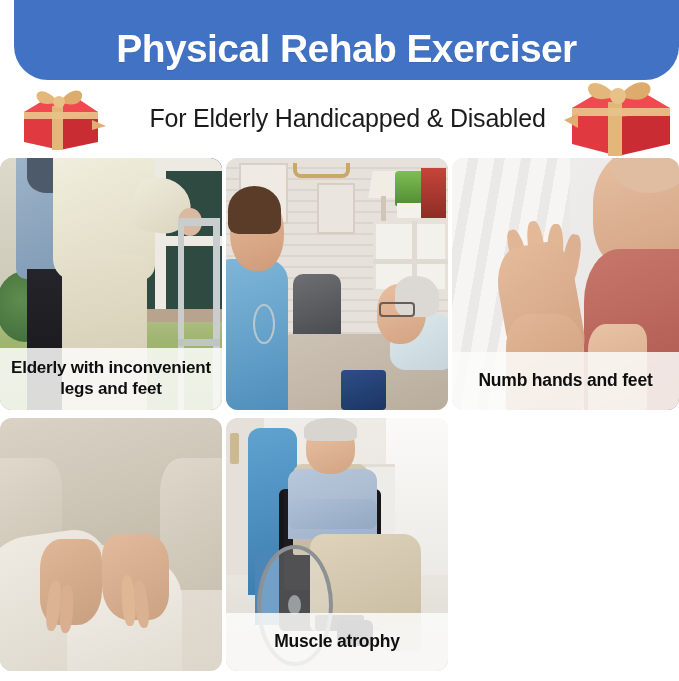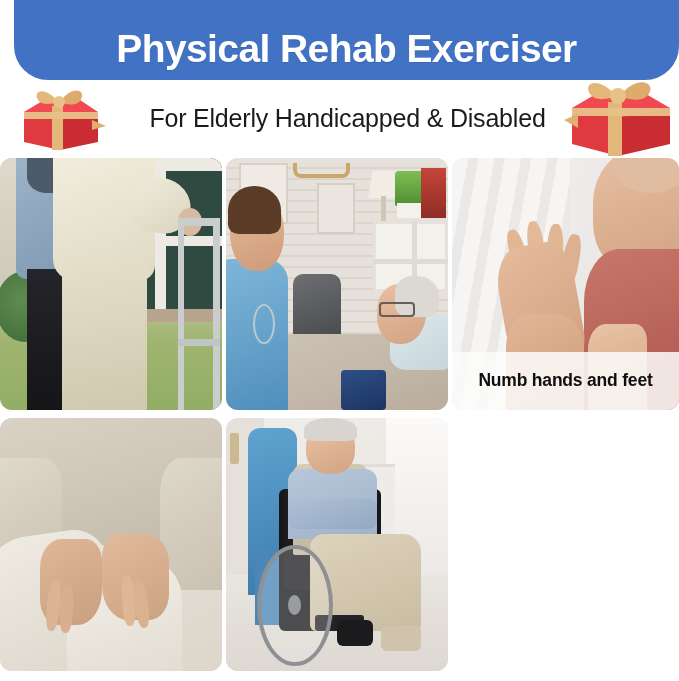--- a/index.html
+++ b/index.html
@@ -292,20 +292,23 @@
         <div class="sc c1-darkv"></div>
       <div class="sc c1-legs"></div>
         <div class="sc c1-cream"></div>
       <div class="sc c1-pants"></div>
         <div class="sc c1-arm"></div>
       <div class="sc c1-hand"></div>
       <div class="sc c1-wk1"></div>
         <div class="sc c1-wk2"></div>
       <div class="sc c1-wk3"></div>
         <div class="sc c1-wk4"></div>
+    </div>
+    <div class="caption two-line">
+      <span class="caption-text">Elderly with inconvenient legs and feet</span>
     </div>
   </div>
 
 
   <div class="card">
     <div class="photo">
       <div class="sc c3-bg"></div>
         <div class="sc c3-wall"></div>
       <div class="sc c3-fr1"></div>
         <div class="sc c3-fr2"></div>
@@ -386,15 +389,18 @@
       <div class="sc c6-arms"></div>
         <div class="sc c6-face"></div>
       <div class="sc c6-hair"></div>
         <div class="sc c6-pants"></div>
       <div class="sc c6-foot"></div>
         <div class="sc c6-shoe1"></div>
       <div class="sc c6-shoe2"></div>
       <div class="sc c6-wheel"></div>
         <div class="sc c6-hub"></div>
     </div>
+    <div class="caption">
+      <span class="caption-text">Muscle atrophy</span>
+    </div>
   </div>
 
 </div>
 
 </body></html>

